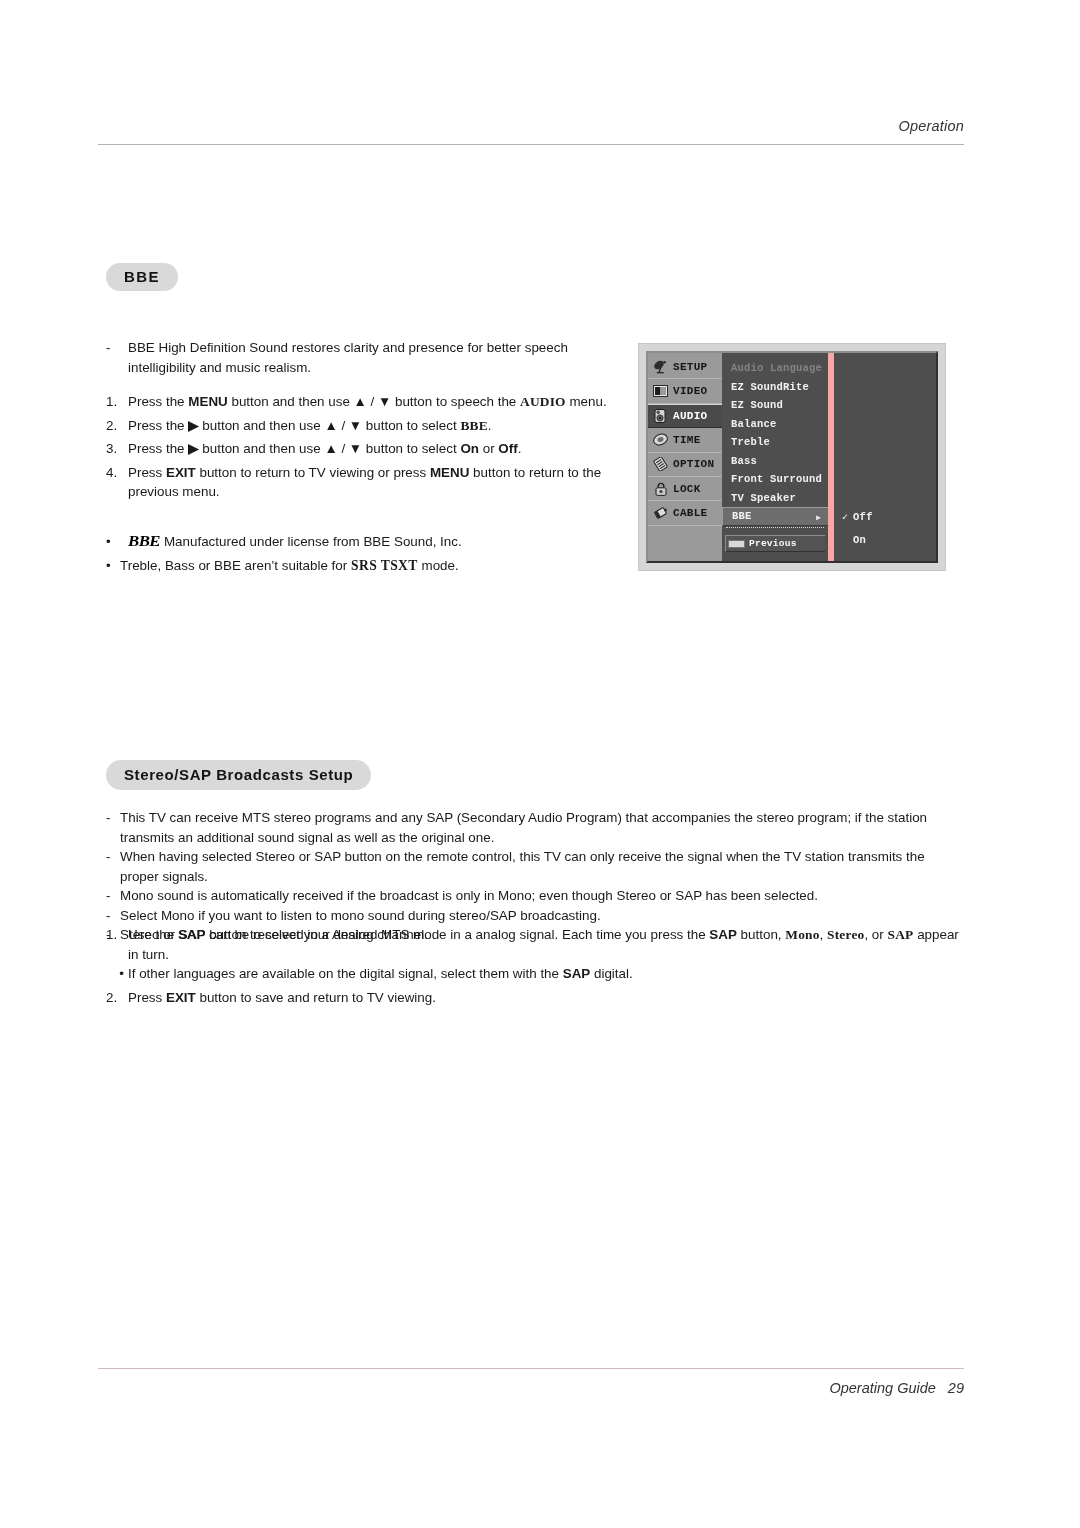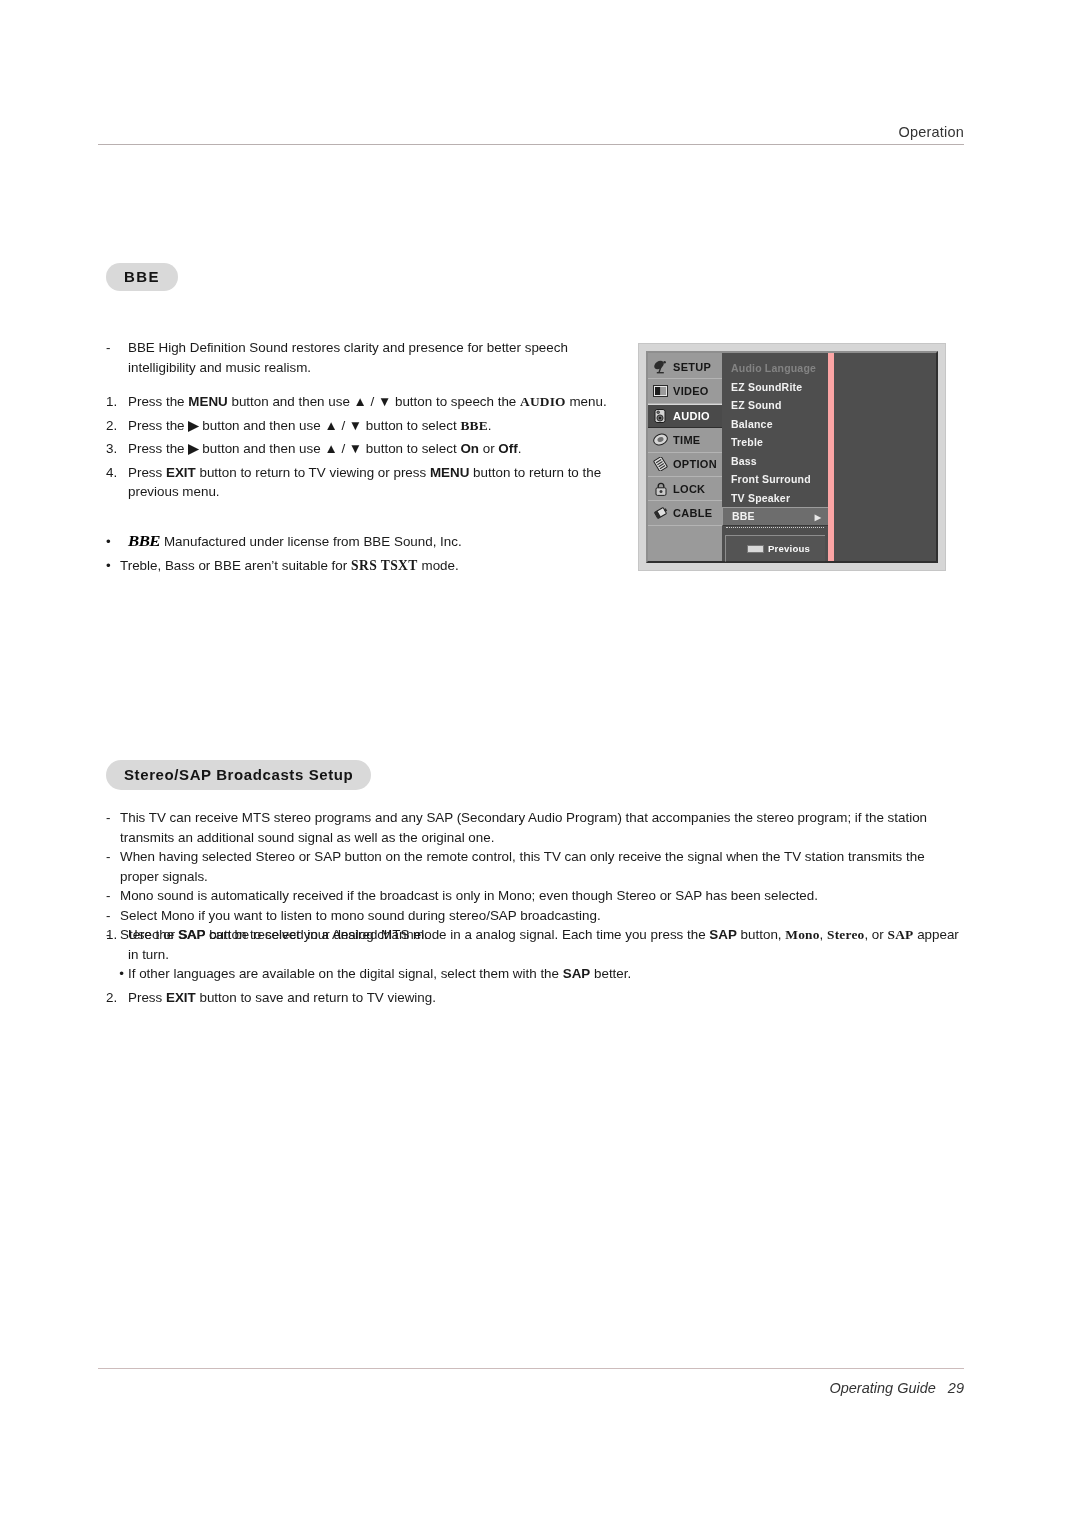--- a/index.html
+++ b/index.html
@@ -20,21 +20,22 @@
   .page-header {
     position: absolute;
     left: 98px;
     top: 118px;
     width: 866px;
     height: 32px;
   }
   .page-header .hdr-text {
     position: absolute;
     right: 0;
-    top: 6px;
+    top: 0;
+    font-style: italic;
     font-size: 14.5px;
     color: #333;
     letter-spacing: .2px;
   }
   .page-header .hdr-rule {
     position: absolute;
     left: 0;
     right: 0;
     top: 26px;
     height: 1px;
@@ -131,21 +132,21 @@
     position: relative;
     width: 100%;
     height: 100%;
     background: #4e4e4e;
     border-top: 2px solid #8e8e8e;
     border-left: 2px solid #8e8e8e;
     border-right: 2px solid #303030;
     border-bottom: 2px solid #303030;
     box-sizing: border-box;
     display: flex;
-    font-family: Liberation Sans, sans-serif;
+    font-family: Liberation Mono, monospace;
   }
   .osd-sidebar {
     flex: 0 0 74px;
     background: #9a9a9a;
     display: flex;
     flex-direction: column;
     padding-top: 2px;
     box-sizing: border-box;
   }
   .osd-tab {
@@ -211,29 +212,29 @@
     font-size: 8px;
     color: #e8e8e8;
   }
   .osd-dots {
     height: 5px;
     margin: 1px 4px 0 4px;
     border-top: 1px dotted #cfcfcf;
   }
   .osd-prev {
     margin: 2px 3px 0 3px;
-    height: 27px;
+    height: 17px;
     background: #545454;
     border-top: 1px solid #8d8d8d;
     border-left: 1px solid #8d8d8d;
     border-bottom: 1px solid #333;
     display: flex;
     align-items: center;
     gap: 4px;
-    padding-left: 21px;
+    padding-left: 2px;
     box-sizing: border-box;
   }
   .osd-prev .kbtn {
     display: inline-block;
     width: 17px; height: 8px;
     background: #d9d9d9;
     border: 1px solid #777;
     box-sizing: border-box;
   }
   .osd-prev .ptxt {
@@ -455,20 +456,28 @@
         <span>BBE</span>
         <span class="caret">▶</span>
       </div>
       <div class="osd-dots"></div>
       <div class="osd-prev">
         <span class="kbtn"></span>
         <span class="ptxt">Previous</span>
       </div>
     </div>
 
+    <div class="osd-right">
+      <div class="osd-opt" id="osd-opt-off">
+        <span class="chk">✓</span><span>Off</span>
+      </div>
+      <div class="osd-opt" id="osd-opt-on">
+        <span class="chk"></span><span>On</span>
+      </div>
+    </div>
 
   </div>
 </div>
 
 <div class="pill" id="pill-stereo">Stereo/SAP Broadcasts Setup</div>
 
 <div class="txt" id="blk-stereo-dashes">
   <div class="row">
     <span class="marker narrow">-</span>
     <span class="body">This TV can receive MTS stereo programs and any SAP (Secondary Audio Program) that accompanies the stereo program; if the station transmits an additional sound signal as well as the original one.</span>
@@ -492,21 +501,21 @@
 </div>
 
 <div class="txt" id="blk-stereo-steps">
   <div class="row">
     <span class="marker">1.</span>
     <span class="body"><span>Use the </span><b>SAP</b><span> button to select your desired MTS mode in a analog signal. Each time you press the </span><b>SAP</b><span> button, </span><b class="bold-serif">Mono</b><span>, </span><b class="bold-serif">Stereo</b><span>, or </span><b class="bold-serif">SAP</b><span> appear in turn.</span></span>
   </div>
 
   <div class="row">
     <span class="marker" style="text-align:right;padding-right:4px;box-sizing:border-box;">•</span>
-    <span class="body"><span>If other languages are available on the digital signal, select them with the </span><b>SAP</b><span> better.</span></span>
+    <span class="body"><span>If other languages are available on the digital signal, select them with the </span><b>SAP</b><span> digital.</span></span>
   </div>
 
   <div class="sm-gap"></div>
 
   <div class="row">
     <span class="marker">2.</span>
     <span class="body"><span>Press </span><b>EXIT</b><span> button to save and return to TV viewing.</span></span>
   </div>
 </div>
 

